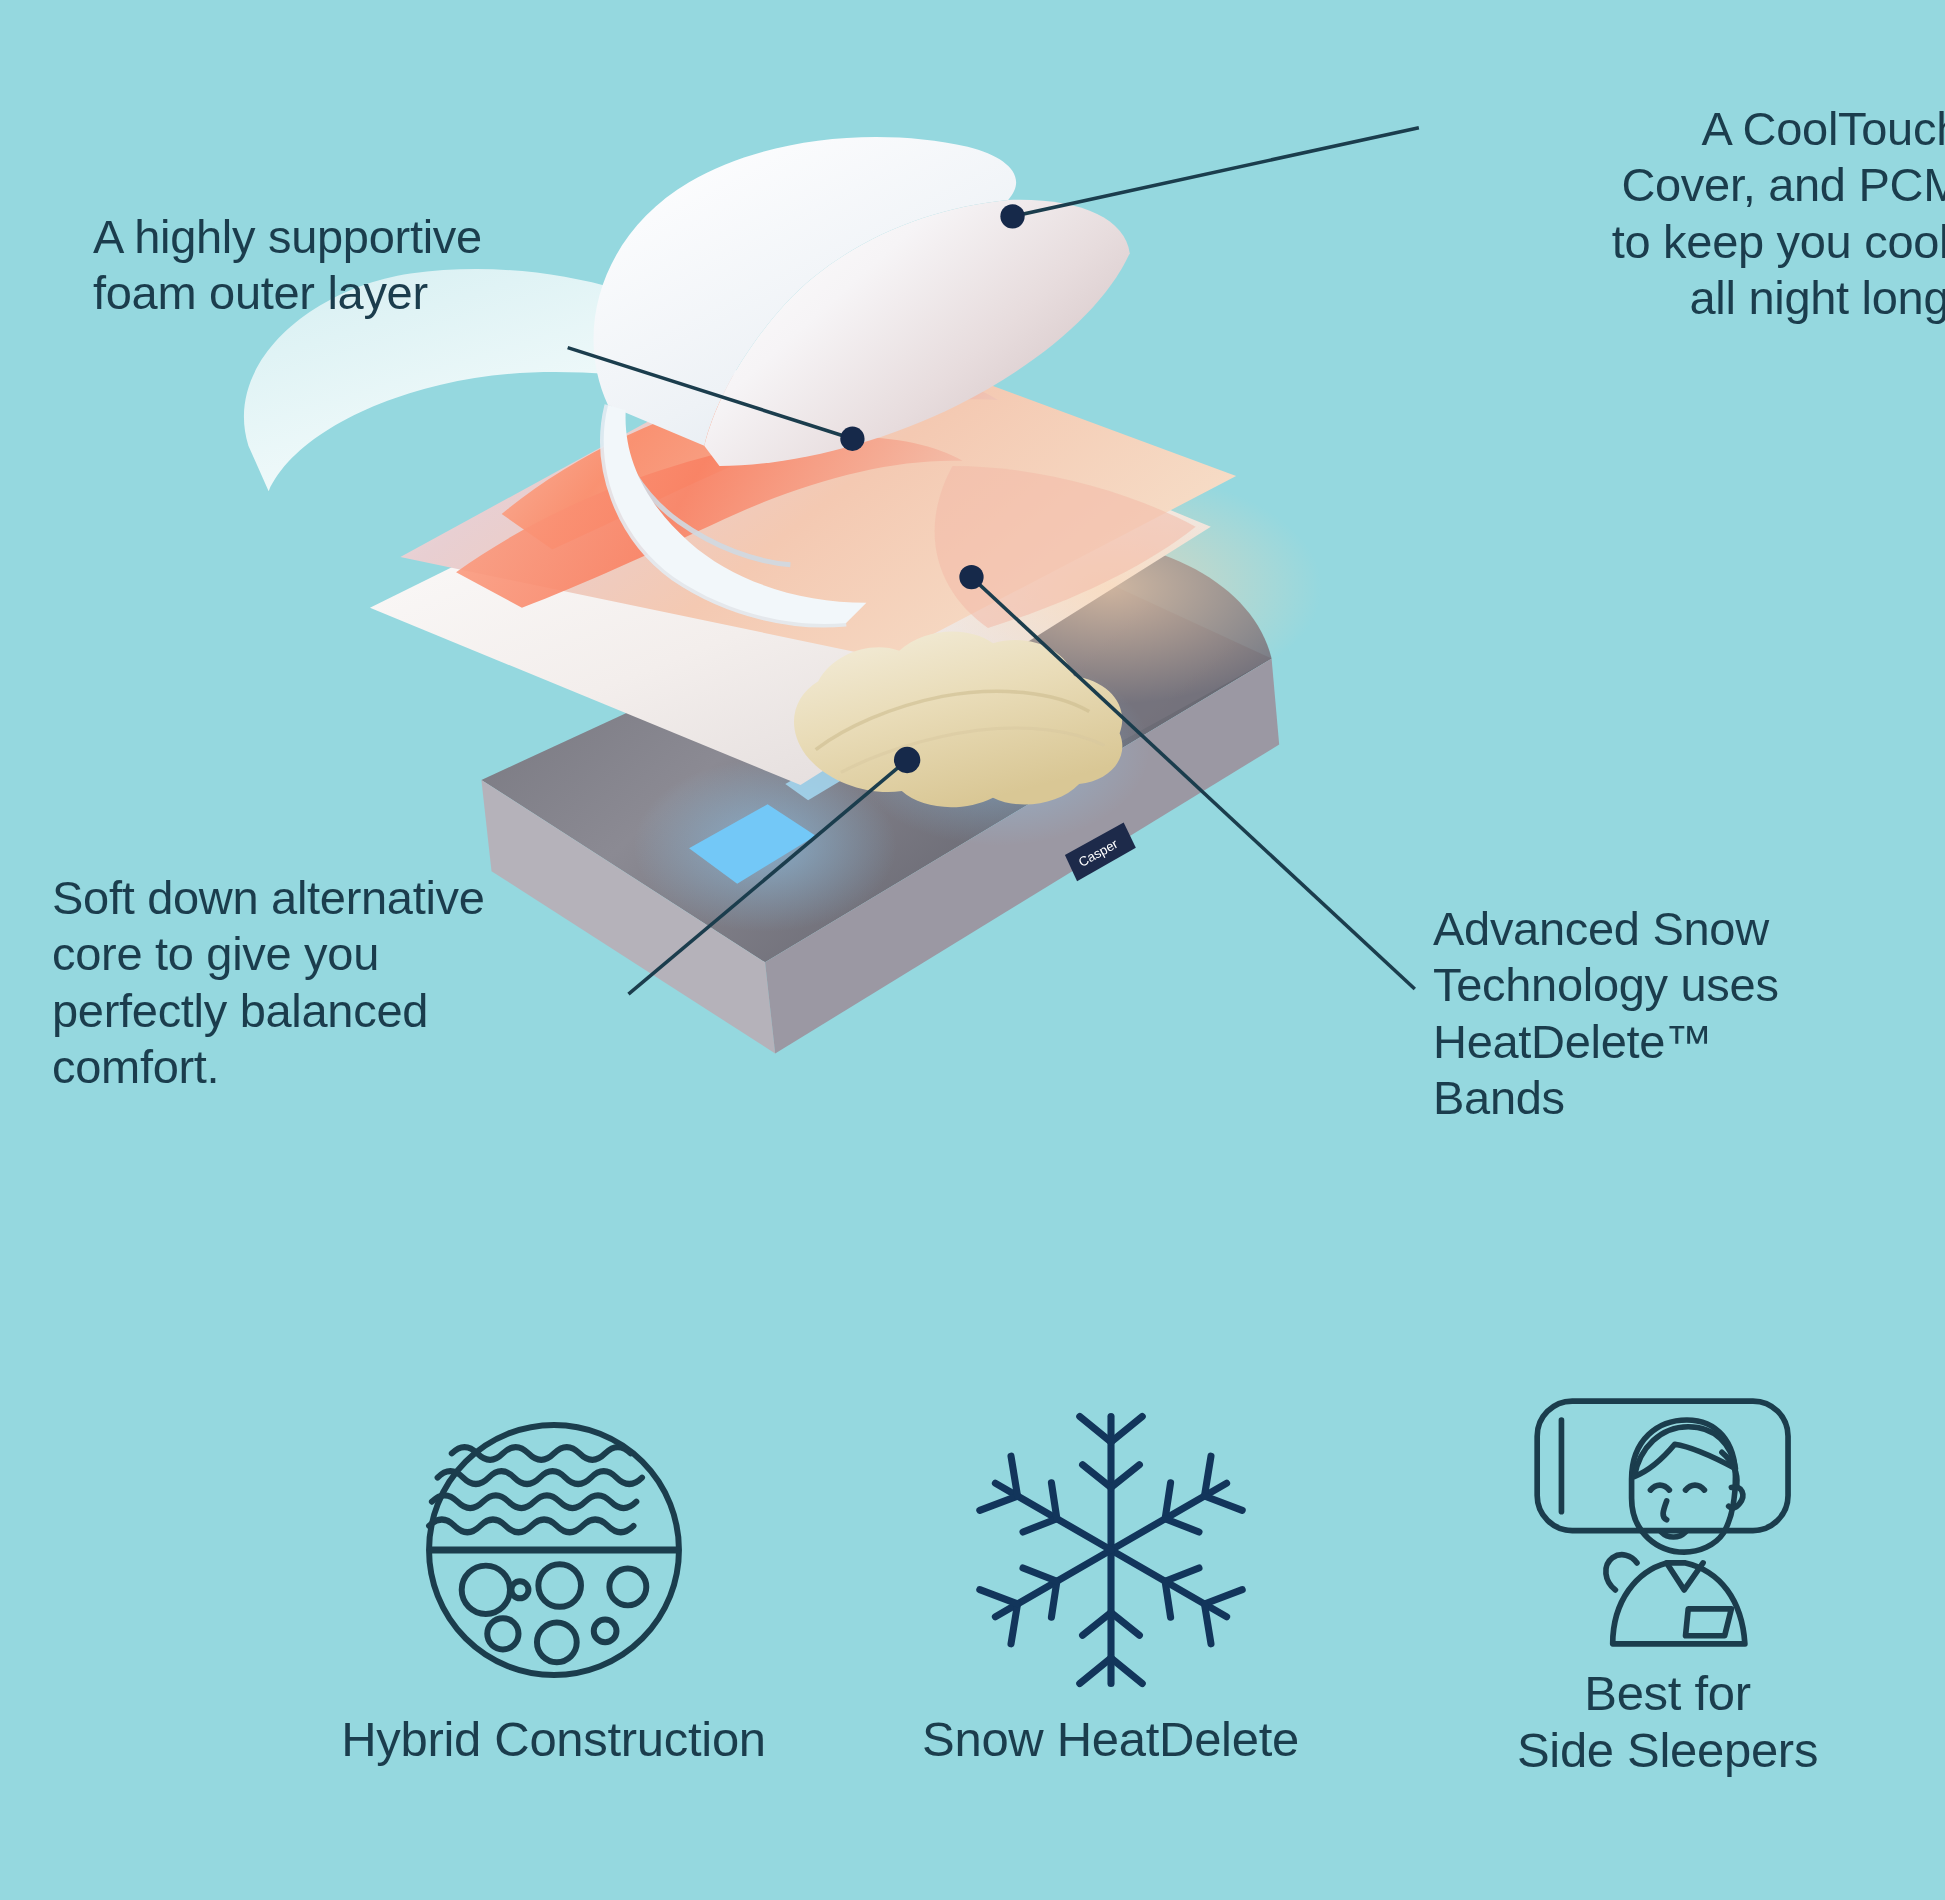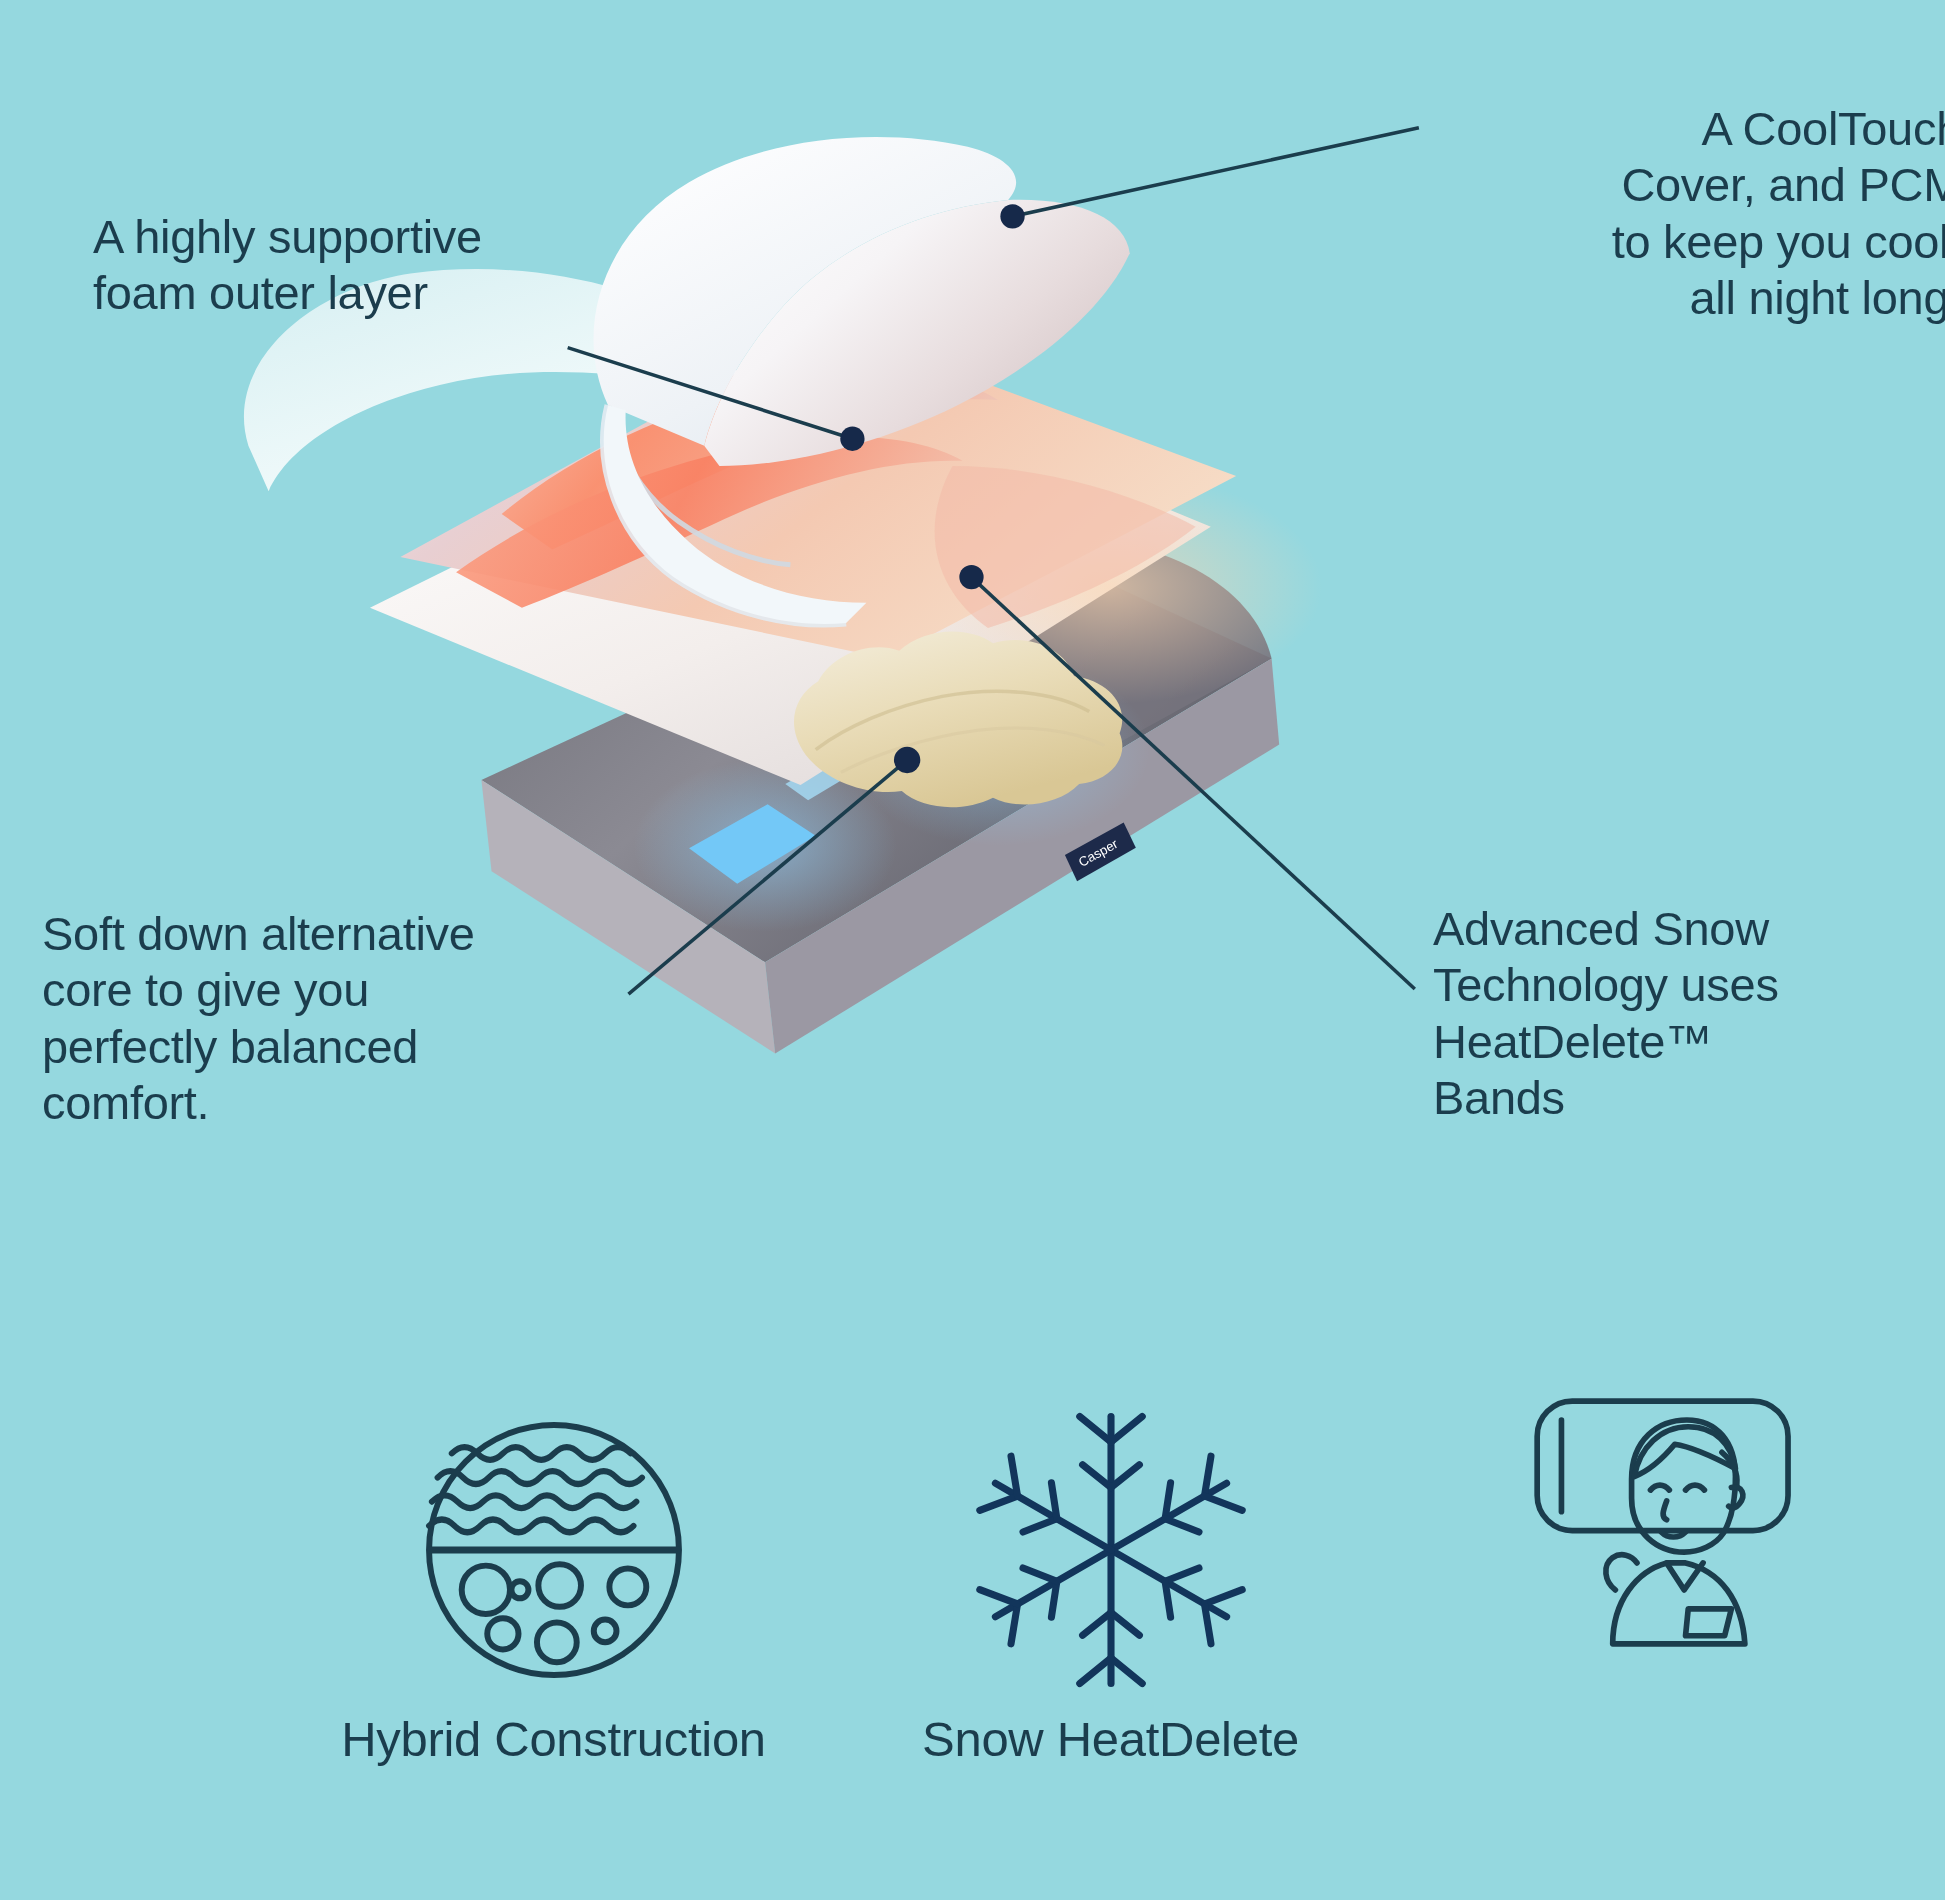--- a/index.html
+++ b/index.html
@@ -16,21 +16,21 @@
     position:absolute;
     color:#1b3d4d;
     font-size:47px;
     line-height:1.20;
     letter-spacing:-0.3px;
     white-space:pre-line;
     font-weight:400;
   }
   #cal-foam      { left:45px;  top:209px;  width:633px;margin-left:48px; }
   #cal-cover     { left:1476px;top:101px;  width:486px;text-align:right;  }
-  #cal-core      { left:42px;  top:870px; width:659px;margin-top:36px; }
+  #cal-core      { left:52px;  top:870px; width:659px; }
   #cal-snow      { left:1433px;top:901px; width:507px; }
 
   
   #leaders { position:absolute; left:0; top:0; width:1946px; height:1901px; pointer-events:none; }
 
   
   #product { position:absolute; left:218px; top:91px; width:1241px; height:1074px; }
 
   
   #features {
@@ -326,17 +326,19 @@
             <path d="M 64 186 C 64 154 82 132 104 126 L 118 126 C 144 132 160 154 162 186 Z"></path>
 
             <path d="M 104 126 L 117 146 L 131 126"></path>
 
             <path d="M 66 146 C 58 140 56 128 64 122 C 70 118 78 120 82 126"></path>
 
             <path d="M 120 160 L 152 160 L 147 180 L 118 180 Z"></path>
           </g>
         </svg>
       </div>
+      <div class="cap">Best for
+Side Sleepers</div>
     </div>
 
   </div>
 </div>
 
 
 </body></html>

